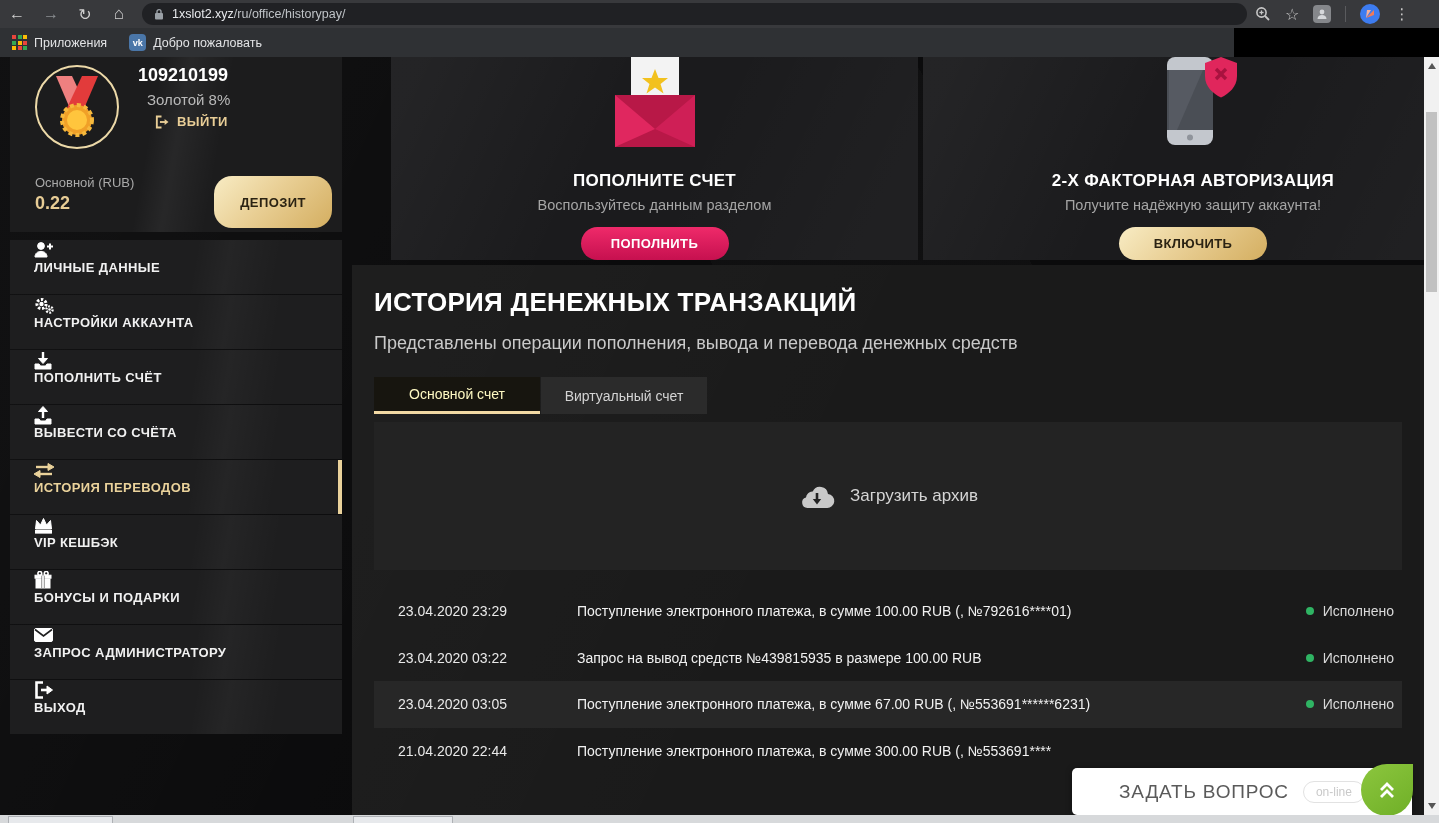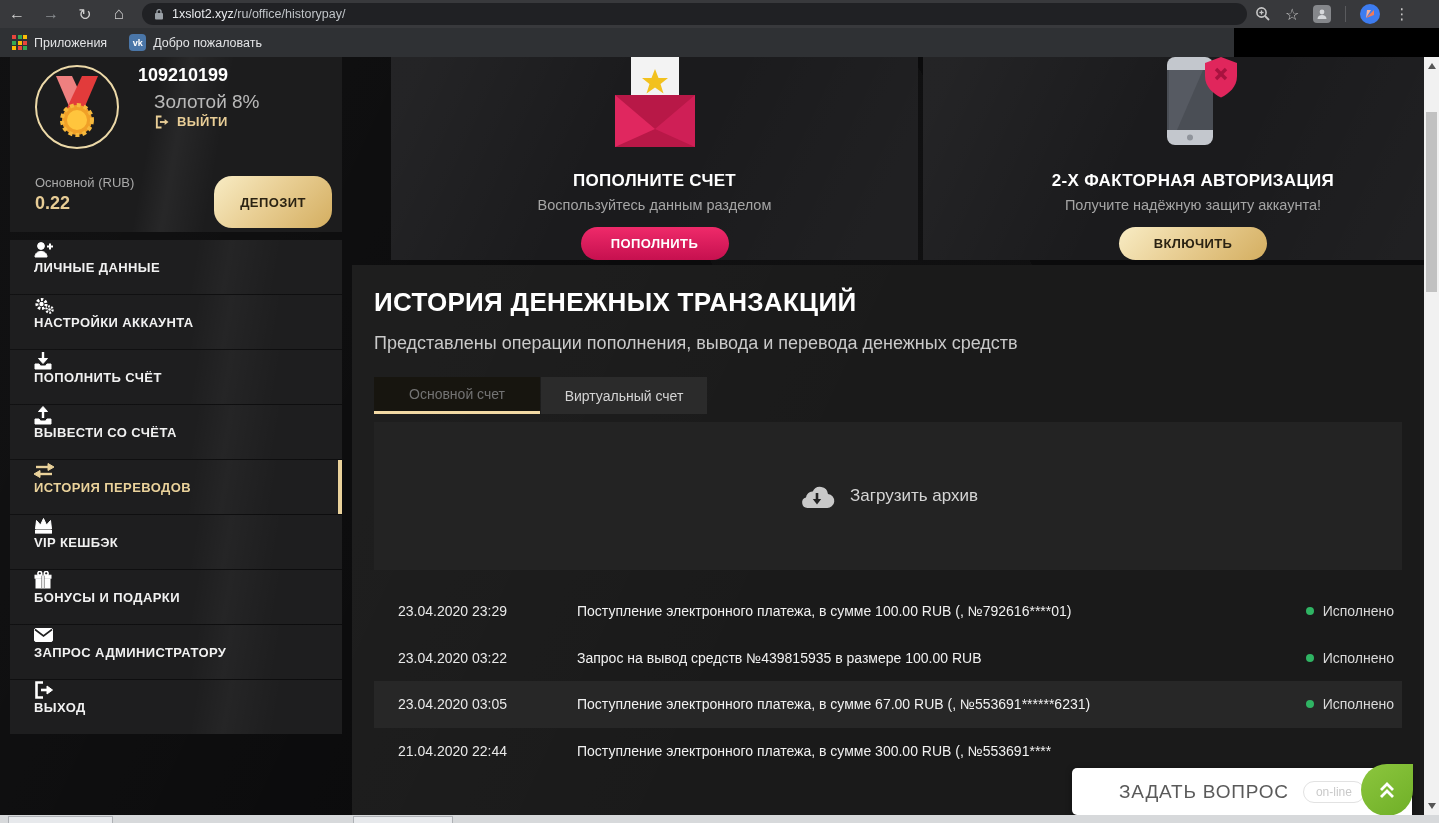--- a/index.html
+++ b/index.html
@@ -40,21 +40,21 @@
   }
 
   
   .user-card { position:absolute; left:10px; top:0; width:332px; height:175px;
     background:#1c1c1d;
     background-image:linear-gradient(100deg, transparent 42%, rgba(255,255,255,.05) 50%, transparent 62%);
   }
   .medal-wrap { position:absolute; left:25px; top:8px; width:84px; height:84px;
     border:2px solid #ecd9a8; border-radius:50%; display:flex; align-items:center; justify-content:center; }
   .uid { position:absolute; left:128px; top:8px; color:#fff; font-size:18px; font-weight:bold; }
-  .ulevel { position:absolute; left:144px; top:34px; color:#b9b9b9; font-size:19px; }
+  .ulevel { position:absolute; left:137px; top:34px; color:#b9b9b9; font-size:15px; }
   .ulogout { position:absolute; left:144px; top:57px; color:#e8cd96; font-size:13px;
     font-weight:bold; display:flex; align-items:center; gap:8px; letter-spacing:.4px; cursor:pointer; }
   .bal-label { position:absolute; left:25px; top:118px; color:#a9a9a9; font-size:13px; }
   .bal-value { position:absolute; left:25px; top:136px; color:#e8cd96; font-size:18px; font-weight:bold; }
   .btn-gold { background:linear-gradient(135deg,#f8ecc4 0%,#e9cf95 45%,#d4ae60 100%);
     color:#2b2313; font-weight:bold; border:none; border-radius:18px; cursor:pointer; }
   .deposit-btn { position:absolute; left:204px; top:119px; width:118px; height:52px; font-size:13px; letter-spacing:.4px; }
 
   .menu { position:absolute; left:10px; top:183px; width:332px; }
   .menu-item { height:54px; margin-bottom:1px; background:#1e1e1f; display:flex; align-items:flex-start;
@@ -81,21 +81,21 @@
   .btn-pink { background:linear-gradient(180deg,#ef2a6a,#c6104f); color:#fff; }
 
   
   .panel { position:absolute; left:352px; top:208px; width:1072px; height:558px; background:#1a1a1a;
     background-image:linear-gradient(115deg, rgba(255,255,255,.02) 5%, transparent 45%); }
   .tx-title { position:absolute; left:22px; top:22px; color:#fff; font-size:26px; font-weight:bold; letter-spacing:.3px; }
   .tx-sub { position:absolute; left:22px; top:68px; color:#c9c9c9; font-size:18px; }
   .tabs { position:absolute; left:22px; top:112px; display:flex; }
   .tab { width:166px; height:37px; display:flex; align-items:center; justify-content:center;
     font-size:14px; cursor:pointer; }
-  .tab.active { background:#17150f; color:#737373; border-bottom:3px solid #f2d9a4; }
+  .tab.active { background:#17150f; color:#fef9c3; border-bottom:3px solid #f2d9a4; }
   .tab.inactive { background:#2b2b2b; color:#d4d4d4; margin-left:1px; }
   .archive-zone { position:absolute; left:22px; top:157px; width:1028px; height:148px; background:#232323;
     display:flex; align-items:center; justify-content:center; gap:14px; cursor:pointer; }
   .archive-label { color:#d5d5d5; font-size:17px; }
   .rows { position:absolute; left:22px; top:323px; width:1028px; }
   .tx-row { height:46.5px; display:flex; align-items:center; padding:0 8px 0 24px; }
   .tx-row.alt { background:#272727; }
   .tx-date { width:179px; color:#e9e9e9; font-size:14px; flex:0 0 auto; }
   .tx-desc { flex:1 1 auto; color:#f1f1f1; font-size:14px; white-space:nowrap; overflow:hidden; }
   .tx-status { flex:0 0 auto; margin-left:auto; display:flex; align-items:center; gap:9px; padding-left:12px; }

